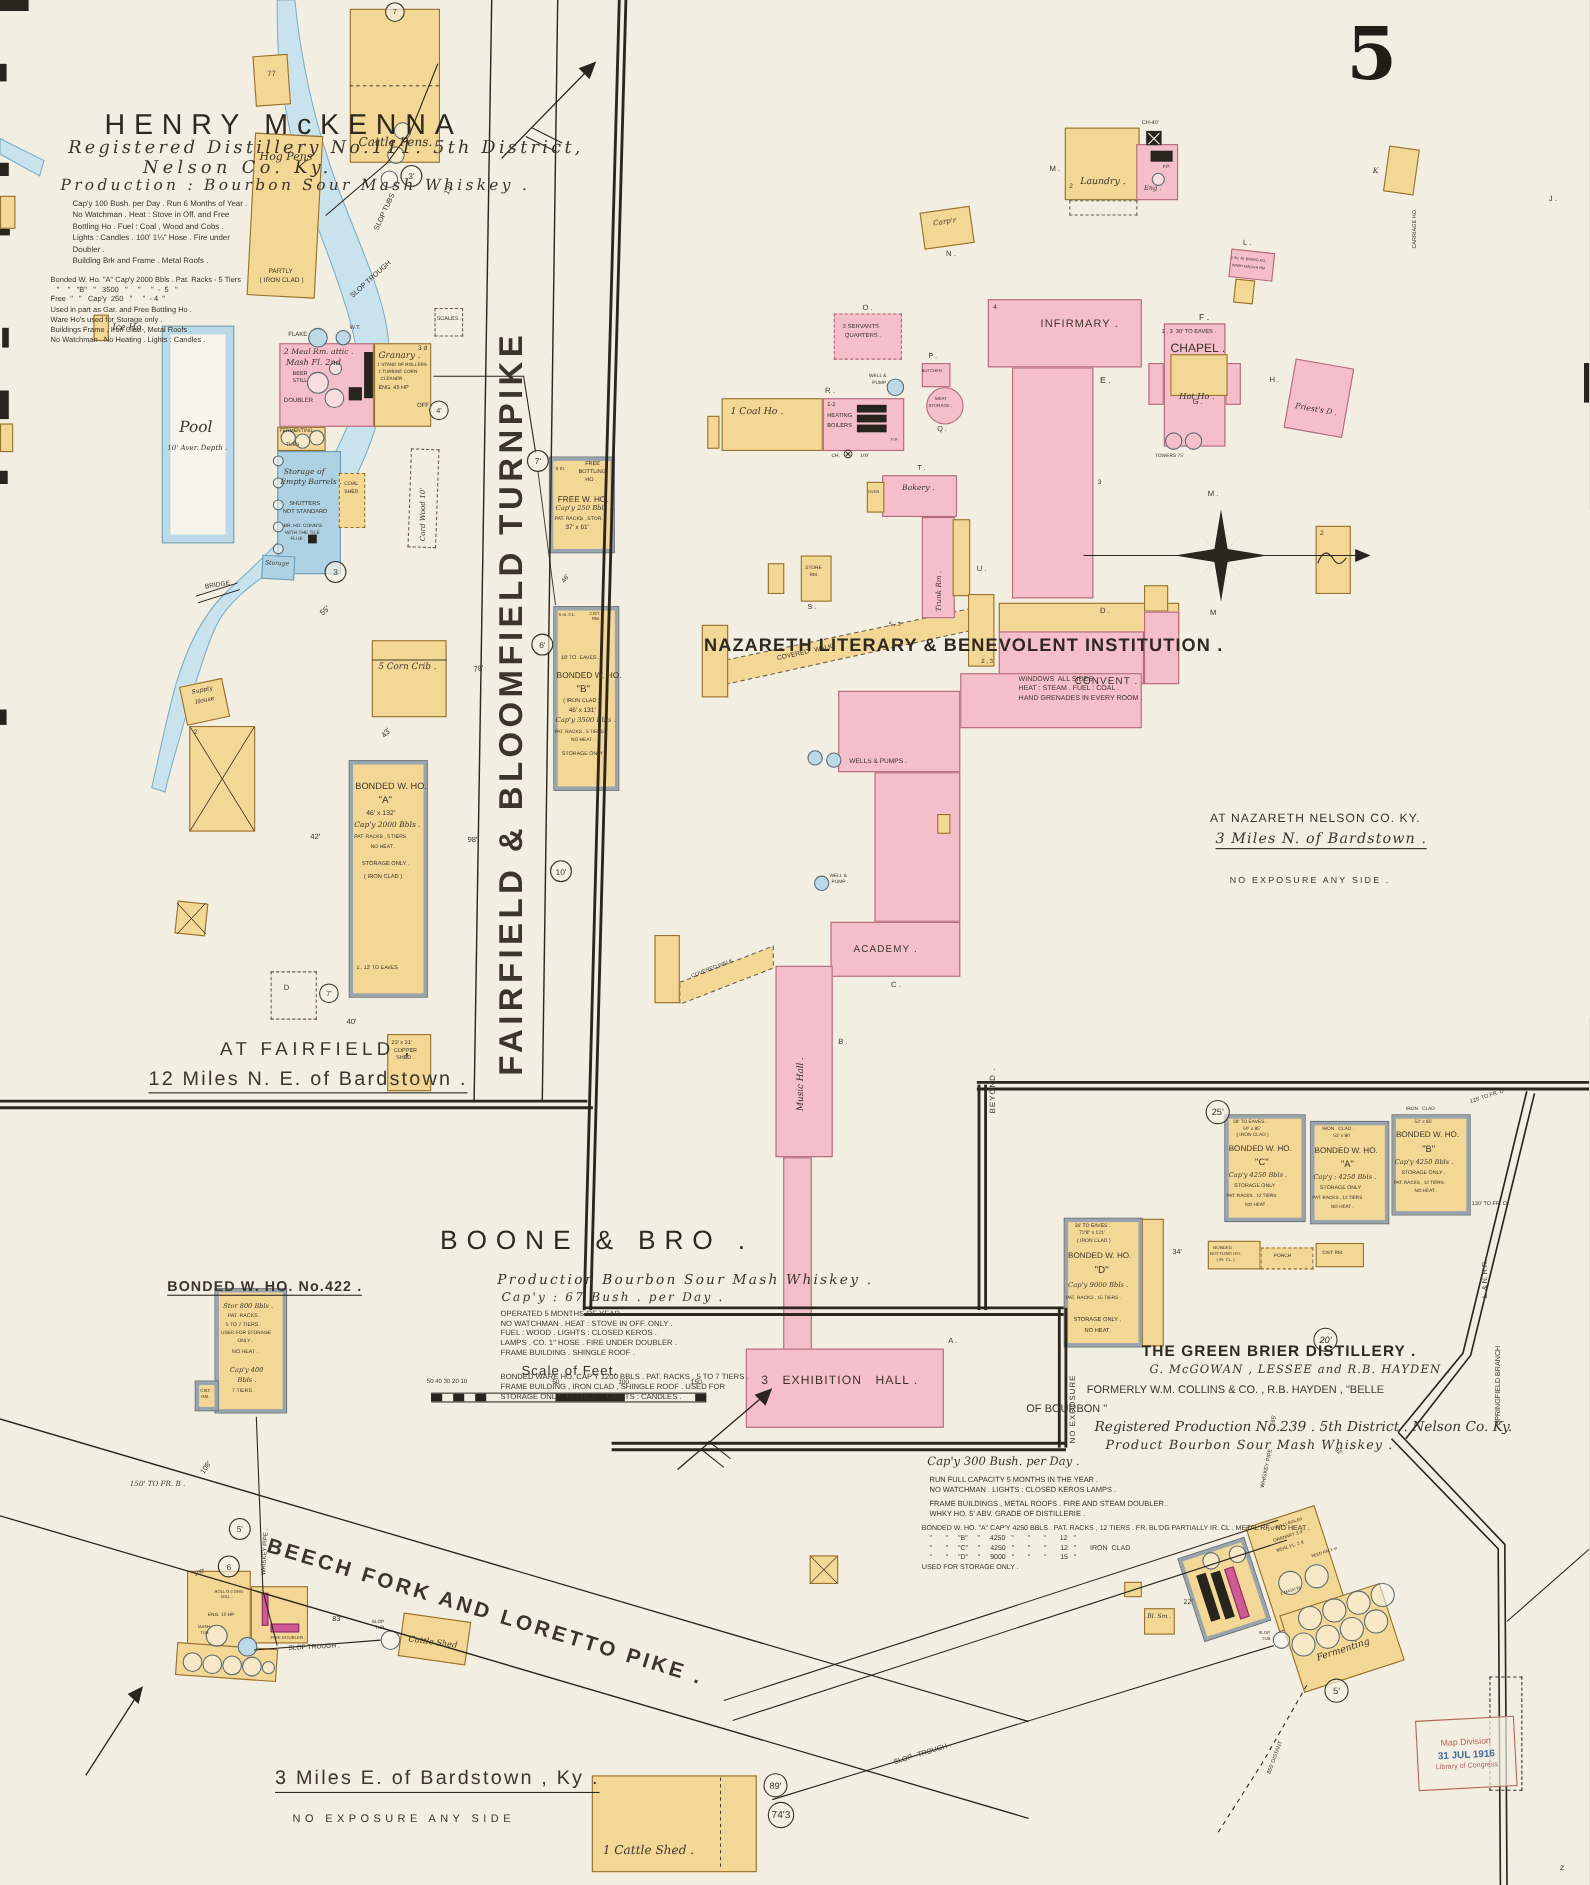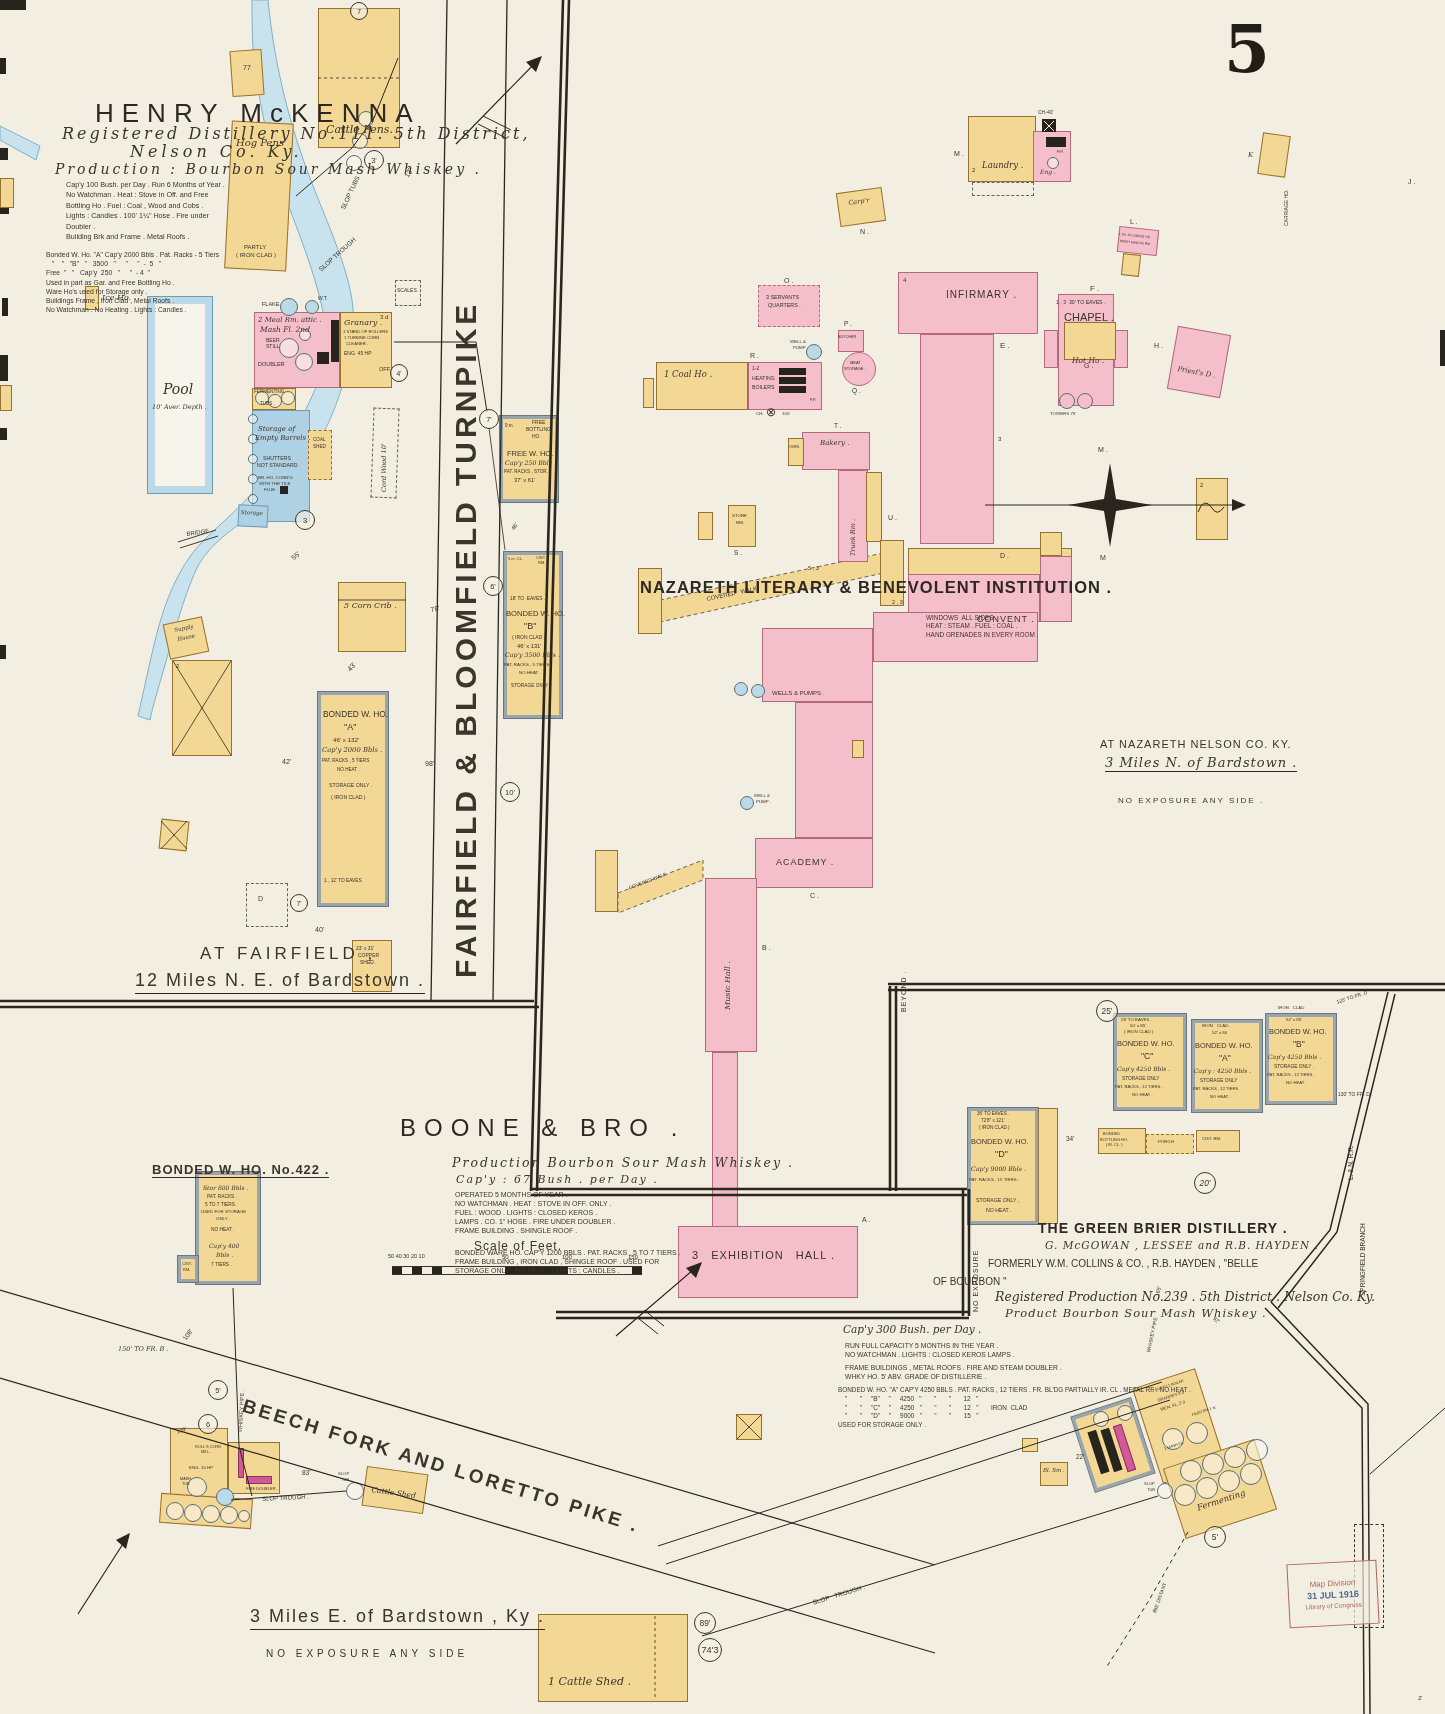--- a/index.html
+++ b/index.html
@@ -528,21 +528,21 @@
     <div class="t" style="left: 1336px; top: 1000px; font-size: 5px; transform: rotate(-18deg);">125' TO FR. D</div>
     <div class="t" style="left: 1338px; top: 1092px; font-size: 5px;">130' TO FR. D .</div>
     <div class="f y" style="left: 1098px; top: 1128px; width: 48px; height: 26px;"></div>
     <div class="t" style="left: 1103px; top: 1132px; font-size: 4px;">BONDED</div>
     <div class="t" style="left: 1100px; top: 1138px; font-size: 4px;">BOTTLING HO.</div>
     <div class="t" style="left: 1106px; top: 1144px; font-size: 3.8px;">( IR. CL. )</div>
     <div class="f y" style="left: 1146px; top: 1134px; width: 48px; height: 20px; border-style: dashed;"></div>
     <div class="t" style="left: 1158px; top: 1140px; font-size: 4.4px;">PORCH</div>
     <div class="f y" style="left: 1196px; top: 1130px; width: 44px; height: 22px;"></div>
     <div class="t" style="left: 1202px; top: 1137px; font-size: 4.2px;">CIST. RM.</div>
-    <div class="cn" style="left: 1194px; top: 1172px; height: 20px; width: 20px; font-size: 8.4px; font-style: italic;">20'</div>
+    <div class="cn" style="left: 1194px; top: 1207px; height: 20px; width: 20px; font-size: 8.4px; font-style: italic;">20'</div>
     <div class="t" style="left: 1066px; top: 1136px; font-size: 6.5px;">34'</div>
     <div class="f y" style="left: 968px; top: 1108px; width: 70px; height: 116px; border: 3px solid rgb(152, 164, 174); outline: rgb(107, 118, 128) solid 1px;"></div>
     <div class="f y" style="left: 1038px; top: 1108px; width: 20px; height: 116px;"></div>
     <div class="t" style="left: 977px; top: 1112px; font-size: 4.6px;">36' TO EAVES .</div>
     <div class="t" style="left: 981px; top: 1119px; font-size: 4.6px;">72'8" x 121'</div>
     <div class="t" style="left: 979px; top: 1126px; font-size: 4.6px;">( IRON CLAD )</div>
     <div class="t" style="left: 971px; top: 1138px; font-size: 7.4px;">BONDED W. HO.</div>
     <div class="t" style="left: 995px; top: 1150px; font-size: 9px;">"D"</div>
     <div class="t i" style="left: 971px; top: 1166px; font-size: 6.2px;">Cap'y 9000 Bbls .</div>
     <div class="t" style="left: 969px; top: 1178px; font-size: 4.4px;">PAT. RACKS , 15 TIERS .</div>

